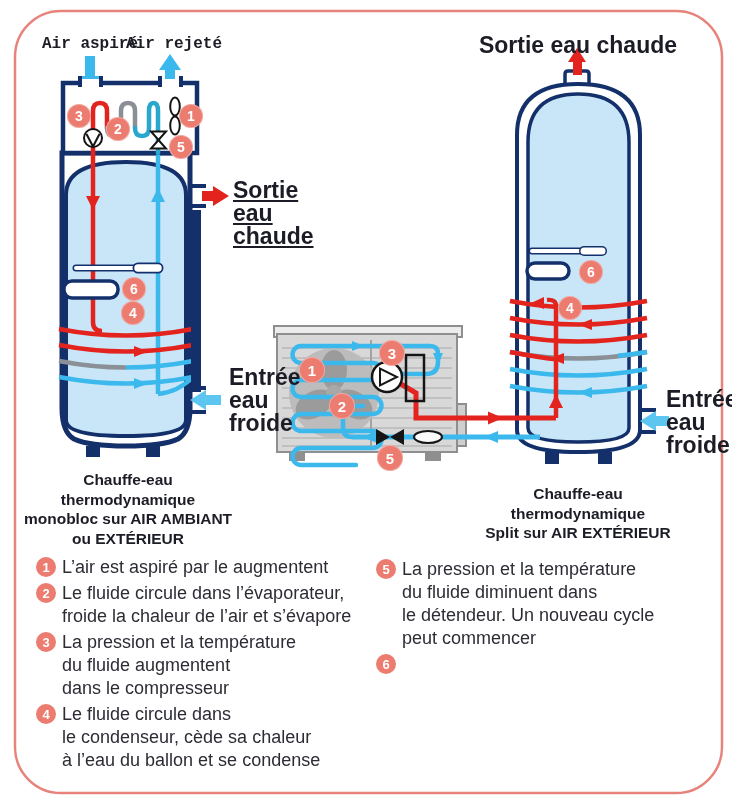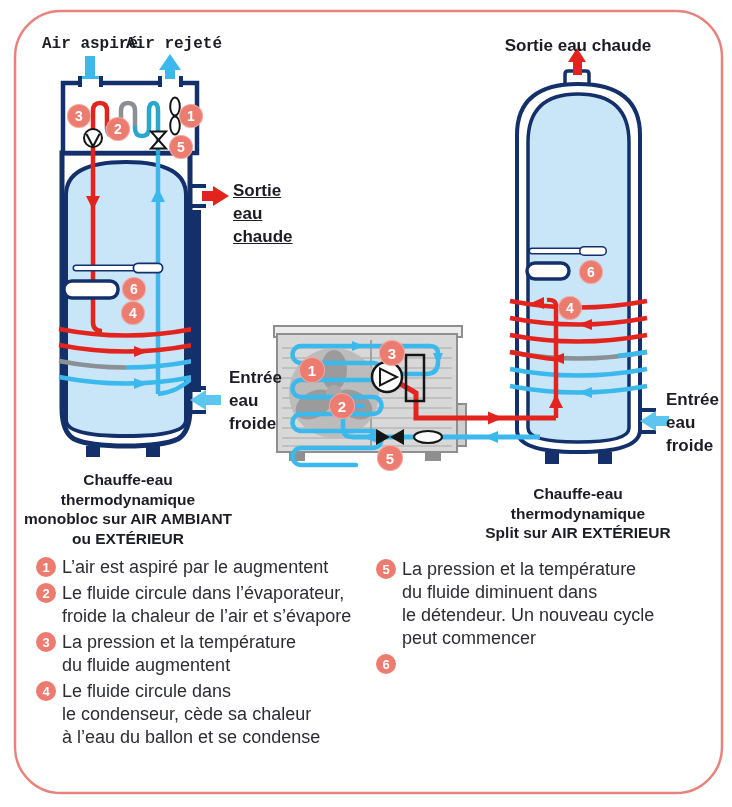--- a/index.html
+++ b/index.html
@@ -1,21 +1,21 @@
 <!DOCTYPE html>
 <html><head>
 <meta charset="utf-8">
 <style>
   html,body{margin:0;padding:0;background:#ffffff;}
   .stage{position:relative;width:732px;height:807px;background:#ffffff;overflow:hidden;
          font-family:"Liberation Sans",sans-serif;}
   svg{position:absolute;left:0;top:0;}
   .txt{position:absolute;color:#1c1c26;font-weight:bold;}
   .lbl{font-size:16px;line-height:20px;font-family:Liberation Mono, monospace;}
-  .lbl3{font-size:17px;line-height:23px;}
+  .lbl3{font-size:23px;line-height:23px;}
   .cap{font-size:15.5px;line-height:19.5px;text-align:center;}
   .marker{position:absolute;width:24px;height:24px;border-radius:50%;background:#ec7b70;
           color:#ffffff;font-size:14px;font-weight:bold;display:flex;align-items:center;
           justify-content:center;box-shadow:0 0 0 1px rgba(255,255,255,.35) inset;}
   .marker.big{width:26px;height:26px;font-size:15px;}
   .legend{position:absolute;width:338px;color:#2c2c35;font-size:18px;line-height:23px;}
   .litem{display:flex;margin-bottom:3px;}
   .lnum{flex:0 0 20px;width:20px;height:20px;border-radius:50%;background:#ec7b70;color:#fff;
         font-size:13px;font-weight:bold;display:flex;align-items:center;justify-content:center;
         margin-right:6px;margin-top:1px;}
@@ -278,20 +278,21 @@
     <div class="ltext">
       <div>Le fluide circule dans l’évaporateur,</div>
       <div>froide la chaleur de l’air et s’évapore</div>
     </div>
   </div>
   <div class="litem">
     <div class="lnum">3</div>
     <div class="ltext">
       <div>La pression et la température</div>
       <div>du fluide augmentent</div>
+      <div>dans le compresseur</div>
     </div>
   </div>
   <div class="litem">
     <div class="lnum">4</div>
     <div class="ltext">
       <div>Le fluide circule dans</div>
       <div>le condenseur, cède sa chaleur</div>
       <div>à l’eau du ballon et se condense</div>
     </div>
   </div>

